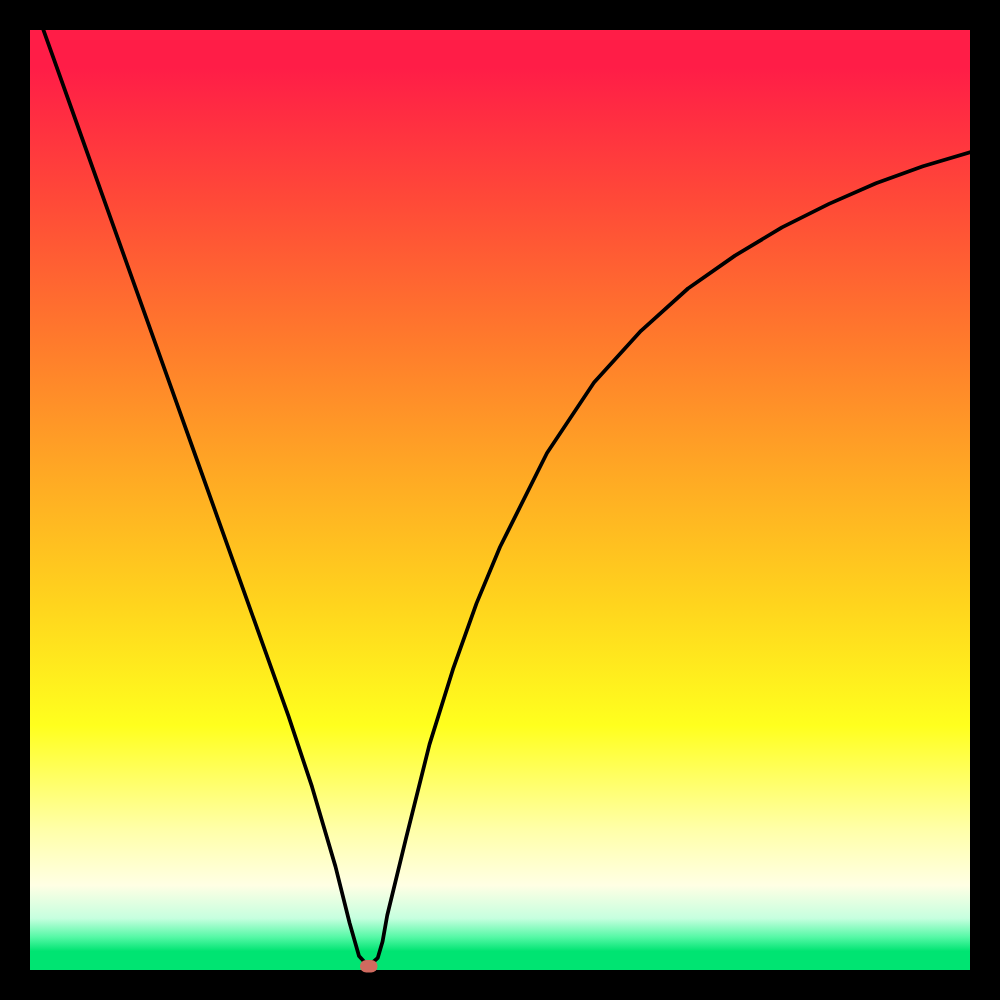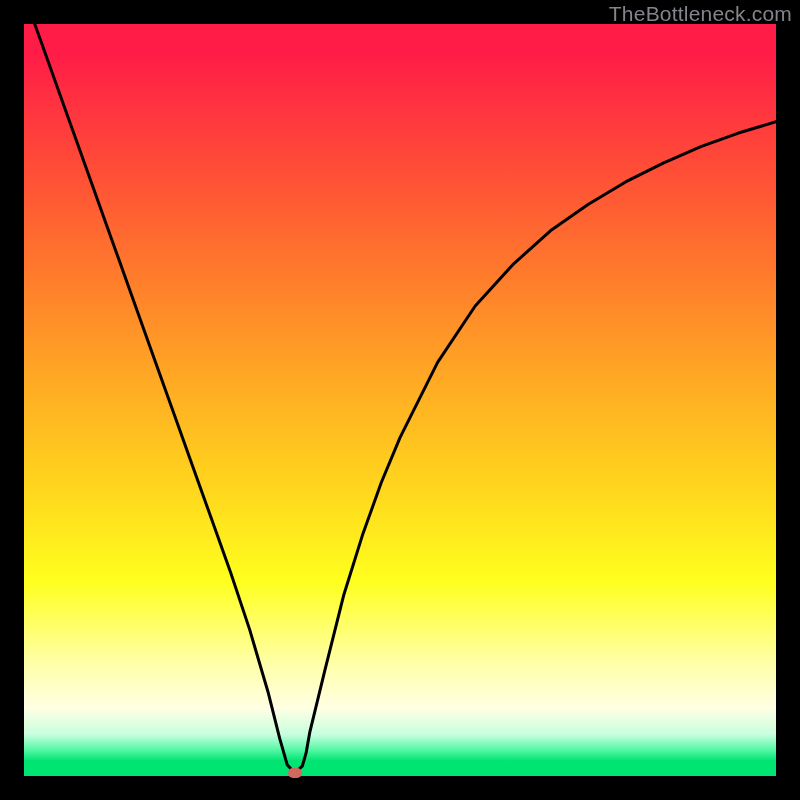--- a/index.html
+++ b/index.html
@@ -71,14 +71,13 @@
 <div class="frame">
   <div class="plot">
 
     <svg class="curve" viewBox="0 0 752 752" preserveAspectRatio="none">
       <path id="curve-path" fill="none" stroke="#000000" stroke-width="3" stroke-linecap="round" stroke-linejoin="round" d="M0.00 -30.08 L18.80 22.56 L37.60 75.20 L56.40 127.84 L75.20 180.48 L94.00 233.12 L112.80 285.76 L131.60 338.40 L150.40 391.04 L169.20 443.68 L188.00 496.32 L206.80 548.96 L225.60 605.36 L244.40 669.28 L255.68 714.40 L263.20 740.72 L270.72 748.99 L278.24 742.22 L282.00 729.44 L285.76 708.38 L300.80 646.72 L319.60 571.52 L338.40 511.36 L357.20 458.72 L376.00 413.60 L413.60 338.40 L451.20 282.00 L488.80 240.64 L526.40 206.80 L564.00 180.48 L601.60 157.92 L639.20 139.12 L676.80 122.58 L714.40 109.04 L752.00 97.76"></path>
     </svg>
 
     <div class="dot" id="min-dot" style="left: 263.72px; top: 743.992px; background: rgb(208, 106, 95);"></div>
 
   </div>
-  <div class="watermark">TheBottleneck.com</div>
 </div>
 
 </body></html>

